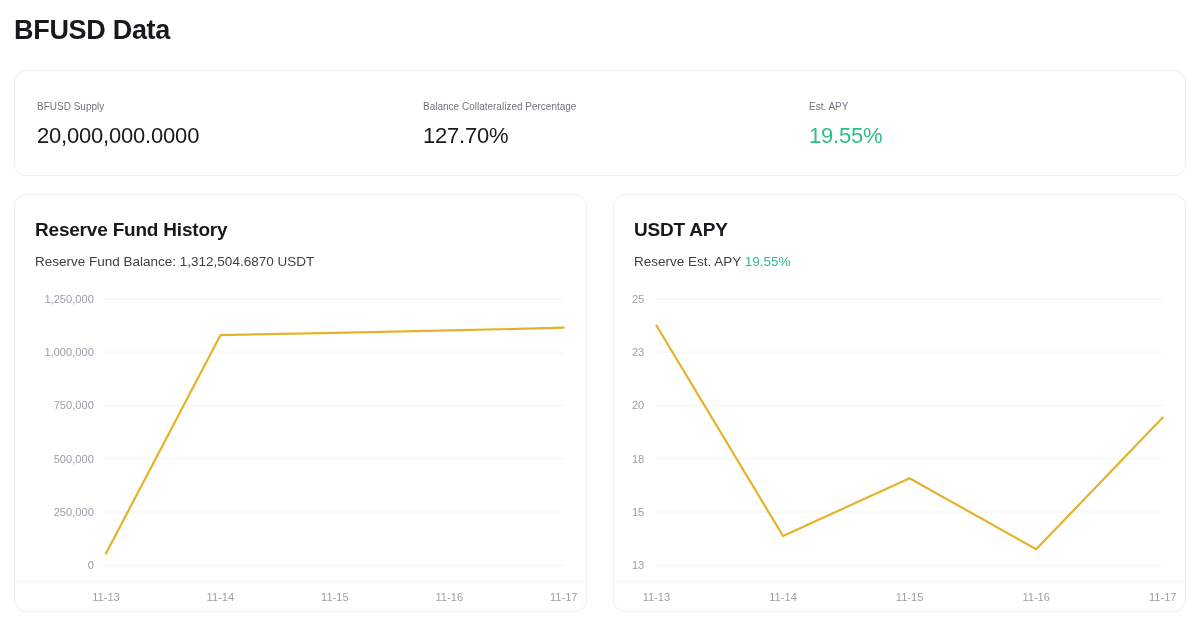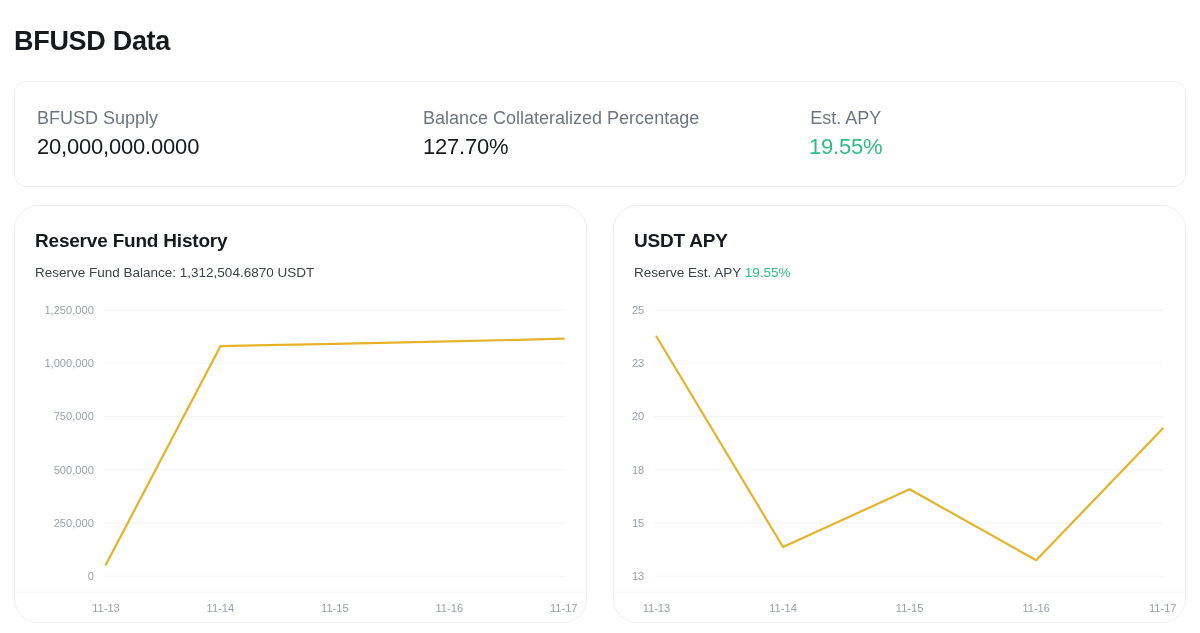--- a/index.html
+++ b/index.html
@@ -10,21 +10,21 @@
     background: #FFFFFF;
     font-family: "Liberation Sans", sans-serif;
     color: #1E2329;
     overflow: hidden;
   }
 
   .page {
     position: relative;
     width: 1200px;
     height: 546px;
-    padding: 15px 14px;
+    padding: 4px 14px;
   }
 
   
   .page-title {
     font-size: 27px;
     font-weight: bold;
     letter-spacing: -0.3px;
     color: #16191E;
     padding-top: 6px;
     padding-left: 0px;
@@ -41,24 +41,24 @@
     display: flex;
     align-items: center;
     padding: 0 22px;
   }
 
   .stat {
     flex: 0 0 auto;
   }
   .stat-supply       { width: 386px; }
   .stat-collateral   { width: 386px; }
-  .stat-apy          { width: auto; text-align: center; }
+  .stat-apy          { width: auto; }
 
   .stat-label {
-    font-size: 18px;
+    font-size: 10px;
     color: #6E7582;
     line-height: 20px;
     margin-bottom: 5px;
     font-weight: normal;
   }
   .stat-value {
     font-size: 22px;
     font-weight: normal;
     color: #16191E;
     line-height: 28px;
@@ -70,21 +70,21 @@
   .charts-row {
     margin-top: 18px;
     display: flex;
     gap: 26px;
   }
 
   .chart-card {
     flex: 1 1 0;
     height: 418px;
     border: 1px solid #EDEFF2;
-    border-radius: 24px;
+    border-radius: 12px;
     background: #FFFFFF;
     padding: 22px 20px 10px 20px;
     position: relative;
     overflow: hidden;
   }
 
   .chart-title {
     font-size: 19px;
     font-weight: bold;
     color: #16191E;

